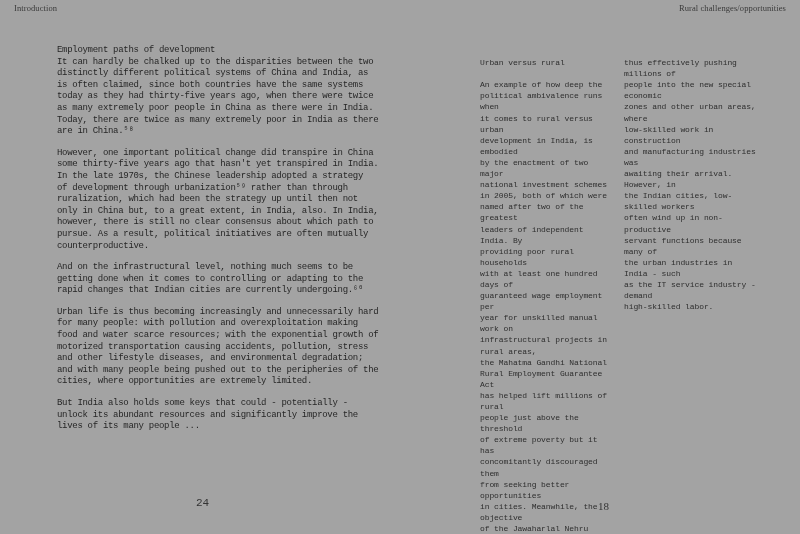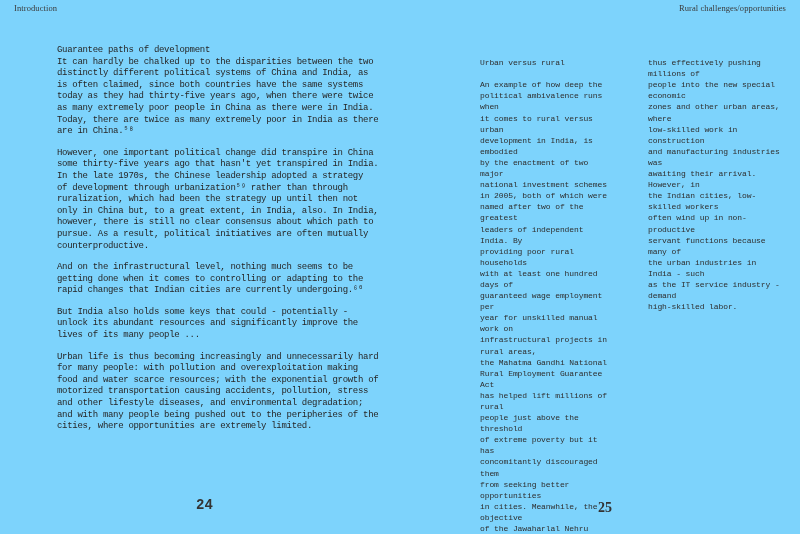--- a/index.html
+++ b/index.html
@@ -4,21 +4,21 @@
 <style>
   html, body { margin: 0; padding: 0; }
   body {
     width: 800px; height: 534px;
     background: #ffffff;
     font-family: "Liberation Serif", serif;
     color: #2b2b2b;
     overflow: hidden;
     position: relative;
   }
-  .spread { position: absolute; inset: 0; background: #7dd3fc; }
+  .spread { position: absolute; inset: 0; background: #a3a3a3; }
 
   
   .running-head {
     position: absolute; top: 3px; left: 14px; right: 14px;
     display: flex; justify-content: space-between;
     font-size: 8.5px; color: #3a3a3a; letter-spacing: 0.1px;
   }
 
   
   .left-page {
@@ -35,73 +35,73 @@
 
   
   .col {
     position: absolute; top: 46px; width: 136px;
     font-family: Liberation Mono, monospace;
     font-size: 8px; line-height: 11.1px;
     color: #2e2e2e; white-space: pre-line;
     letter-spacing: -0.1px;
   }
   .col-1 { left: 480px; }
-  .col-2 { left: 648px; }
+  .col-2 { left: 624px; }
   .col .col-head { margin: 0; }
 
   
   .folio {
     position: absolute;
     font-family: "Liberation Mono", "DejaVu Sans Mono", monospace;
-    font-size: 14px; color: #333333; font-weight: bold;
+    font-size: 11px; color: #333333;
   }
   .folio-left  { left: 196px; top: 497px; }
   .folio-right { left: 598px; top: 500px; font-family: "Liberation Serif", serif; }
 </style>
 </head>
 <body>
 
 <div class="spread">
 
   <div class="running-head">
     <span>Introduction</span>
     <span>Rural challenges/opportunities</span>
   </div>
 
   <div class="left-page">
-    <div class="tw head">Guarantee paths of development</div>
+    <div class="tw head">Employment paths of development</div>
     <div class="tw para">It can hardly be chalked up to the disparities between the two
 distinctly different political systems of China and India, as
 is often claimed, since both countries have the same systems
 today as they had thirty-five years ago, when there were twice
 as many extremely poor people in China as there were in India.
 Today, there are twice as many extremely poor in India as there
 are in China.⁵⁸</div>
     <div class="tw para">However, one important political change did transpire in China
 some thirty-five years ago that hasn't yet transpired in India.
 In the late 1970s, the Chinese leadership adopted a strategy
 of development through urbanization⁵⁹ rather than through
 ruralization, which had been the strategy up until then not
 only in China but, to a great extent, in India, also. In India,
 however, there is still no clear consensus about which path to
 pursue. As a result, political initiatives are often mutually
 counterproductive.</div>
     <div class="tw para">And on the infrastructural level, nothing much seems to be
 getting done when it comes to controlling or adapting to the
 rapid changes that Indian cities are currently undergoing.⁶⁰</div>
-    <div class="tw para">But India also holds some keys that could - potentially -
-unlock its abundant resources and significantly improve the
-lives of its many people ...</div>
     <div class="tw para">Urban life is thus becoming increasingly and unnecessarily hard
 for many people: with pollution and overexploitation making
 food and water scarce resources; with the exponential growth of
 motorized transportation causing accidents, pollution, stress
 and other lifestyle diseases, and environmental degradation;
 and with many people being pushed out to the peripheries of the
 cities, where opportunities are extremely limited.</div>
+    <div class="tw para">But India also holds some keys that could - potentially -
+unlock its abundant resources and significantly improve the
+lives of its many people ...</div>
   </div>
 
   <div class="col col-1">
     <div class="col-head">Urban versus rural</div>
     <div>An example of how deep the
 political ambivalence runs when
 it comes to rural versus urban
 development in India, is embodied
 by the enactment of two major
 national investment schemes
@@ -147,15 +147,15 @@
 awaiting their arrival. However, in
 the Indian cities, low-skilled workers
 often wind up in non-productive
 servant functions because many of
 the urban industries in India - such
 as the IT service industry - demand
 high-skilled labor.</div>
   </div>
 
   <div class="folio folio-left">24</div>
-  <div class="folio folio-right">25</div>
+  <div class="folio folio-right">18</div>
 
 </div>
 
 </body></html>

